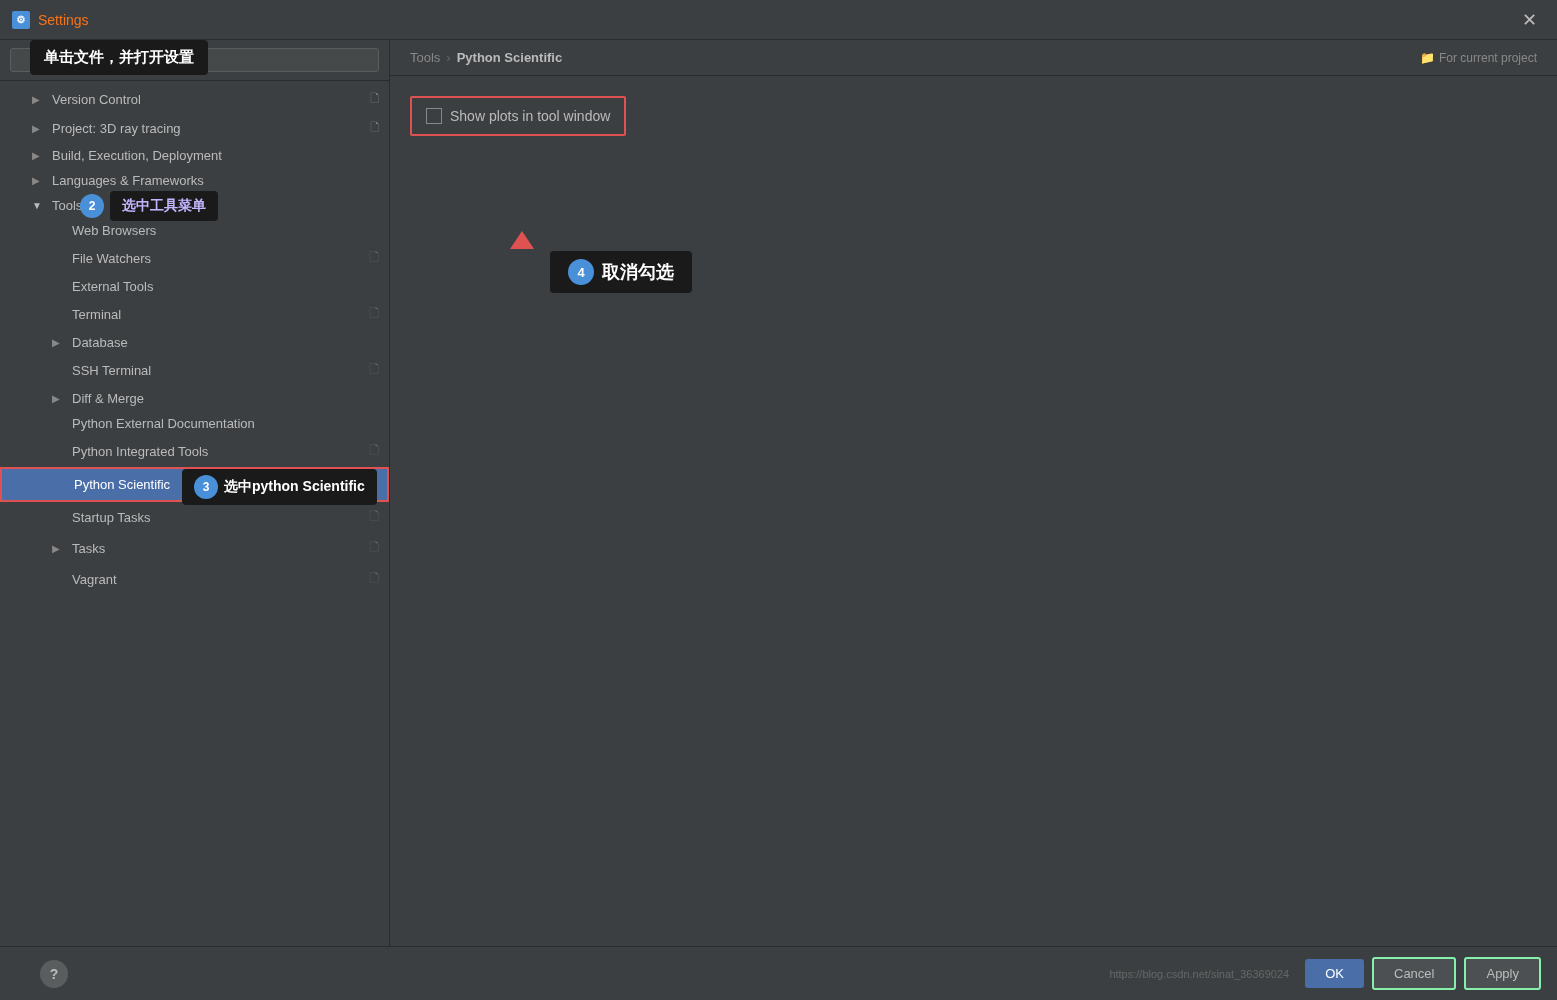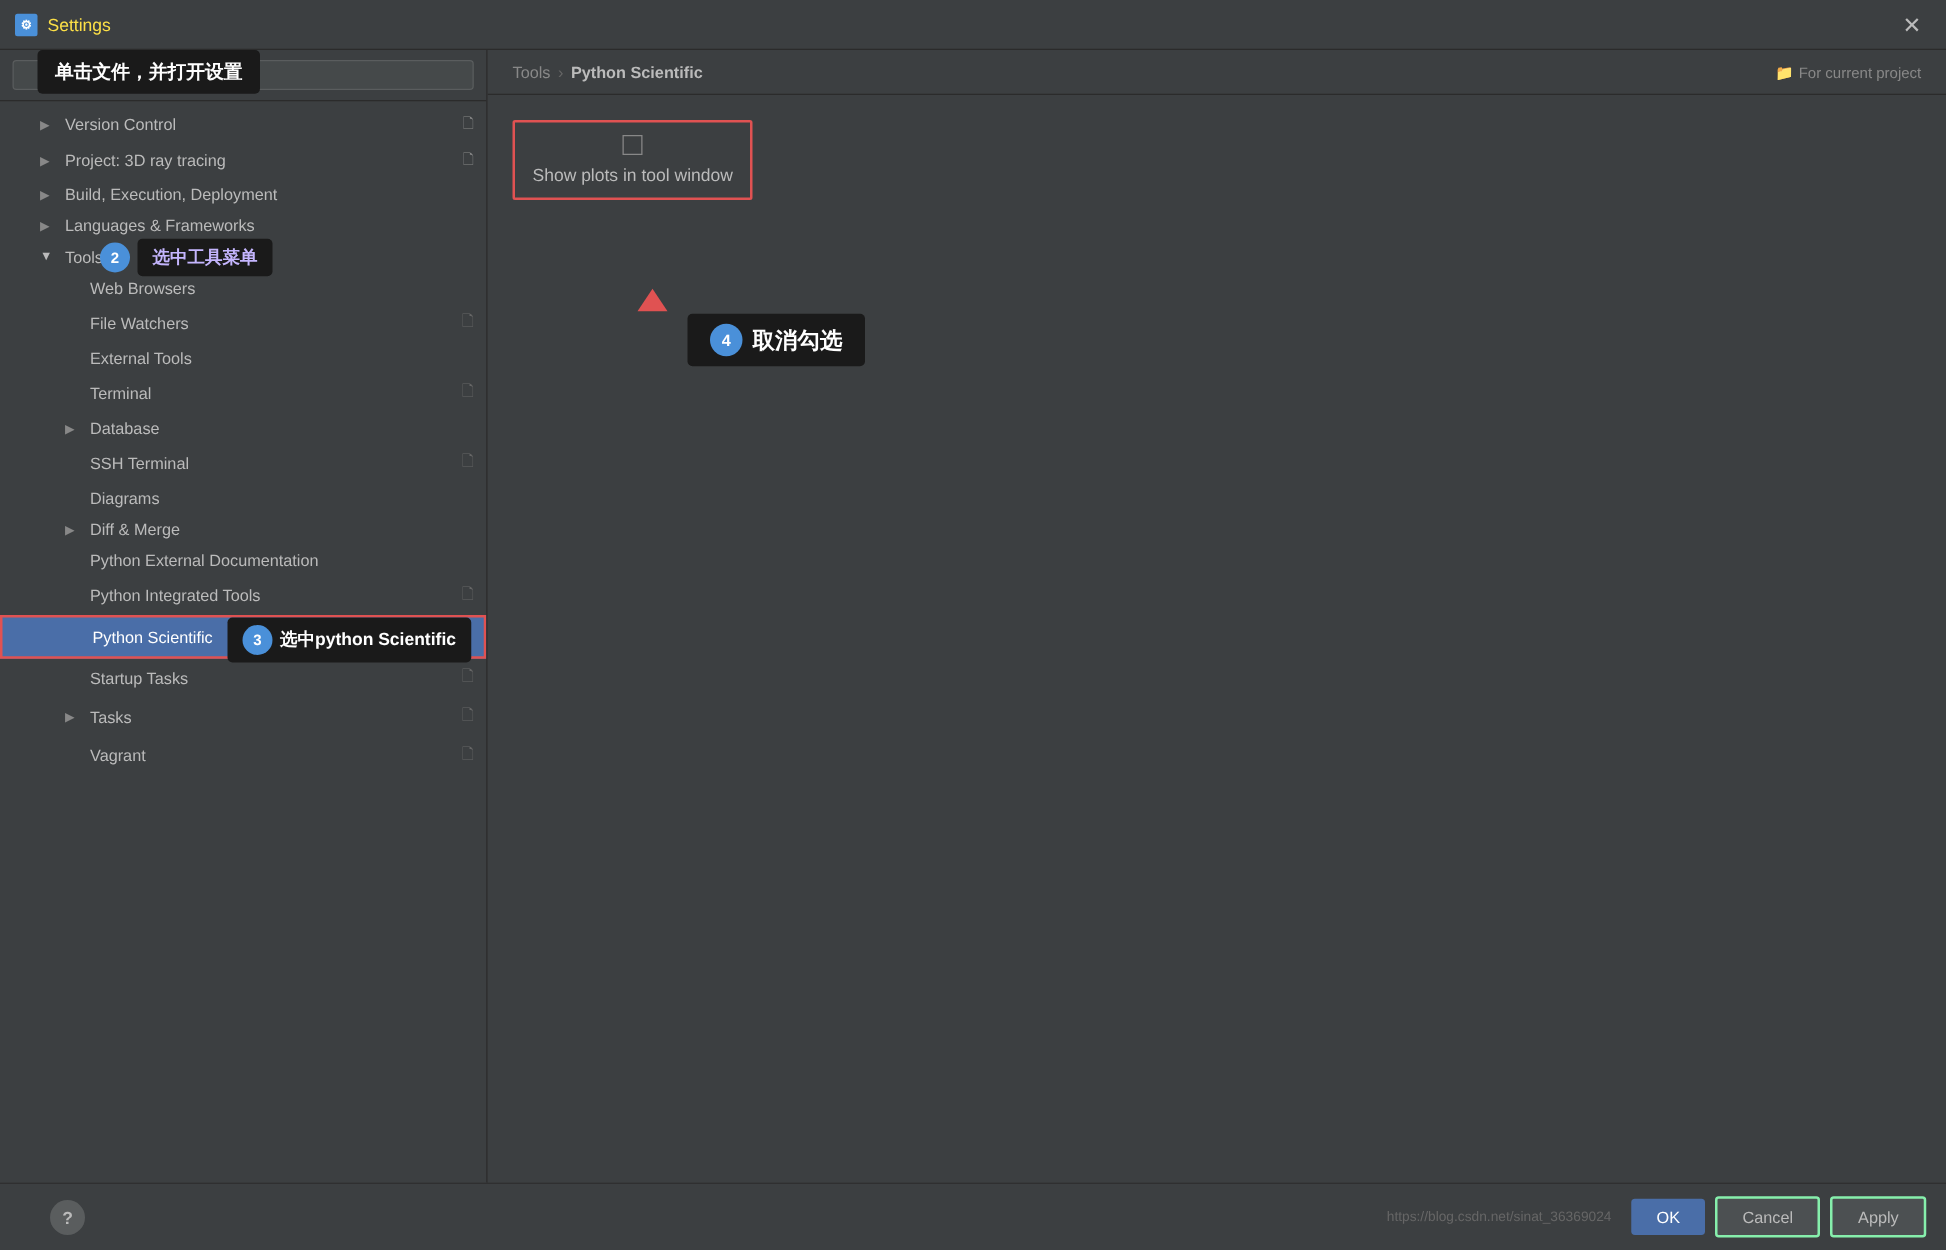--- a/index.html
+++ b/index.html
@@ -30,21 +30,21 @@
     }
     .title-bar-icon {
       width: 18px;
       height: 18px;
       background: #4a90d9;
       border-radius: 2px;
       display: flex; align-items: center; justify-content: center;
       color: white; font-size: 10px; font-weight: bold;
     }
     .title-bar-title {
-      color: #fde047;
+      color: #f97316;
       font-size: 14px;
     }
     .title-bar-close {
       color: #bbb;
       font-size: 18px;
       cursor: pointer;
       padding: 4px 8px;
     }
 
     
@@ -167,21 +167,20 @@
 
     
     .option-row {
       display: flex;
       align-items: center;
       gap: 8px;
       border: 2px solid #e05252;
       padding: 10px 14px;
       display: inline-flex;
       border-radius: 2px;
-      flex-direction: column;
     }
     .checkbox-box {
       width: 16px;
       height: 16px;
       border: 1px solid #888;
       background: #3c3f41;
       display: flex; align-items: center; justify-content: center;
     }
     .option-label {
       color: #bbb;
@@ -423,24 +422,20 @@
         <span class="item-arrow">▶</span>
         <span class="item-label">Database</span>
       </div>
 
       <div class="tree-item tree-item-indent-2">
         <span class="item-arrow" style="width:16px;"></span>
         <span class="item-label">SSH Terminal</span>
         <span class="item-icon">🗋</span>
       </div>
 
-      <div class="tree-item tree-item-indent-2">
-        <span class="item-arrow" style="width:16px;"></span>
-        <span class="item-label">Diagrams</span>
-      </div>
 
       <div class="tree-item tree-item-indent-2">
         <span class="item-arrow">▶</span>
         <span class="item-label">Diff &amp; Merge</span>
       </div>
 
       <div class="tree-item tree-item-indent-2">
         <span class="item-arrow" style="width:16px;"></span>
         <span class="item-label">Python External Documentation</span>
       </div>

